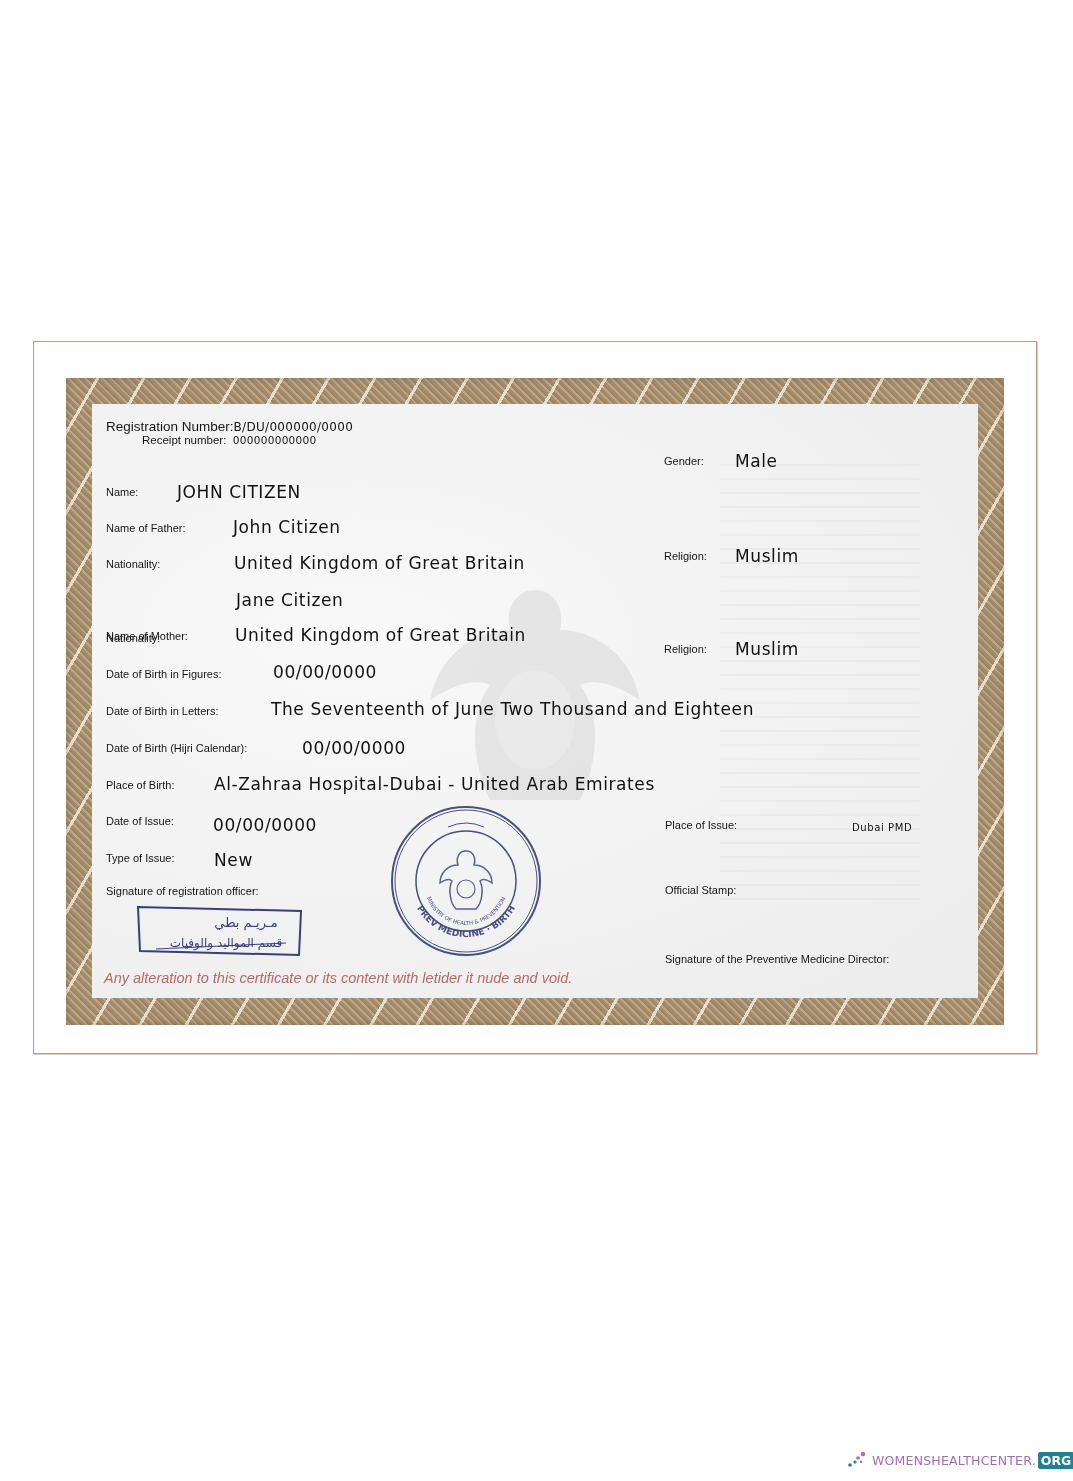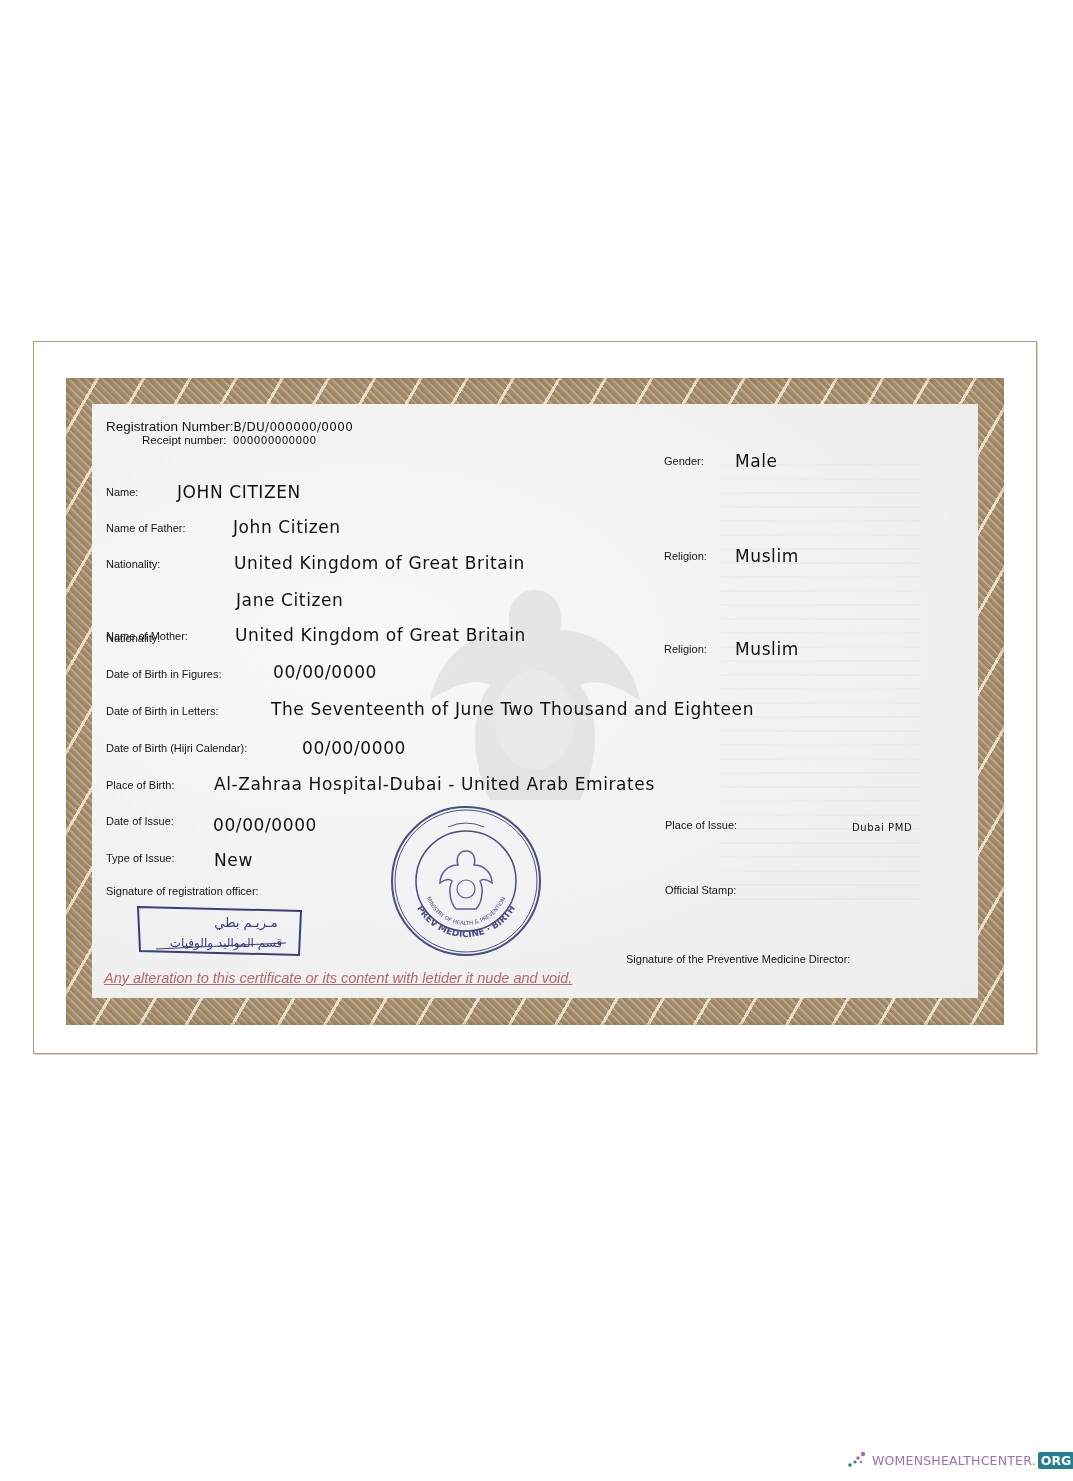--- a/index.html
+++ b/index.html
@@ -105,21 +105,21 @@
 <div class="t val" style="left:213px; top:815px;">00/00/0000</div>
 
 <div class="t lbl" style="left:665px; top:819px;">Place of Issue:</div>
 <div class="t val" style="left:852px; top:822px; font-size:10px;">Dubai PMD</div>
 
 <div class="t lbl" style="left:106px; top:852px;">Type of Issue:</div>
 <div class="t val" style="left:214px; top:850px;">New</div>
 
 <div class="t lbl" style="left:106px; top:885px;">Signature of registration officer:</div>
 <div class="t lbl" style="left:665px; top:884px;">Official Stamp:</div>
-<div class="t lbl" style="left:626px; top:953px;">Signature of the Preventive Medicine Director:</div>
+<div class="t lbl" style="left:665px; top:953px;">Signature of the Preventive Medicine Director:</div>
 
 <svg class="sig-box" viewBox="0 0 167 55">
   <polygon points="2,4 165,8 163,52 4,48" fill="none" stroke="#3a3f7a" stroke-width="2"></polygon>
   <text x="110" y="24" font-family="DejaVu Sans, sans-serif" font-size="13" fill="#3a3f7a" text-anchor="middle" direction="rtl">مـريـم بطي</text>
   <text x="90" y="44" font-family="DejaVu Sans, sans-serif" font-size="12" fill="#3a3f7a" text-anchor="middle" direction="rtl">قسم المواليد والوفيات</text>
   <line x1="20" y1="46" x2="150" y2="40" stroke="#3a3f7a" stroke-width="1"></line>
 </svg>
 
 <svg class="stamp" viewBox="0 0 156 156">
   <defs>
@@ -133,21 +133,21 @@
     <textPath href="#arcBottom" startOffset="50%" text-anchor="middle">PREV MEDICINE · BIRTH</textPath>
   </text>
   <text font-family="DejaVu Sans, sans-serif" font-size="5.5" fill="#4a4e80">
     <textPath href="#arcInner" startOffset="50%" text-anchor="middle">MINISTRY OF HEALTH &amp; PREVENTION</textPath>
   </text>
   <path d="M78 48 C70 48 68 56 70 62 C60 62 52 70 52 80 C58 76 62 76 64 78 C60 86 62 100 68 106 L88 106 C94 100 96 86 92 78 C94 76 98 76 104 80 C104 70 96 62 86 62 C88 56 86 48 78 48 Z" fill="none" stroke="#5a5e98" stroke-width="1.5"></path>
   <circle cx="78" cy="86" r="9" fill="none" stroke="#5a5e98" stroke-width="1.2"></circle>
   <path d="M60 24 Q78 16 96 24" fill="none" stroke="#4a4e80" stroke-width="1"></path>
 </svg>
 
-<div class="t warning" style="left:104px; top:970px;text-decoration:underline;">Any alteration to this certificate or its content with letider it nude and void.</div>
+<div class="t warning" style="left:104px; top:970px;">Any alteration to this certificate or its content with letider it nude and void.</div>
 
 <div class="logo">
   <svg width="20" height="18" viewBox="0 0 20 18">
     <circle cx="2" cy="14" r="1.8" fill="#237f91"></circle>
     <circle cx="7" cy="11" r="1.6" fill="#237f91"></circle>
     <circle cx="10" cy="7" r="1.8" fill="#a66bb5"></circle>
     <circle cx="15" cy="3" r="2.2" fill="#a66bb5"></circle>
     <circle cx="13" cy="11" r="1.2" fill="#a66bb5"></circle>
   </svg>
   <span class="word">WOMENSHEALTHCENTER.</span>

